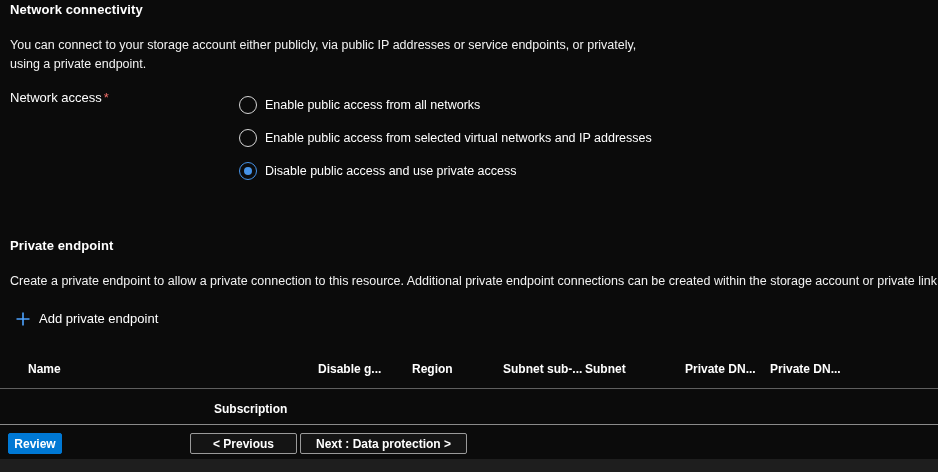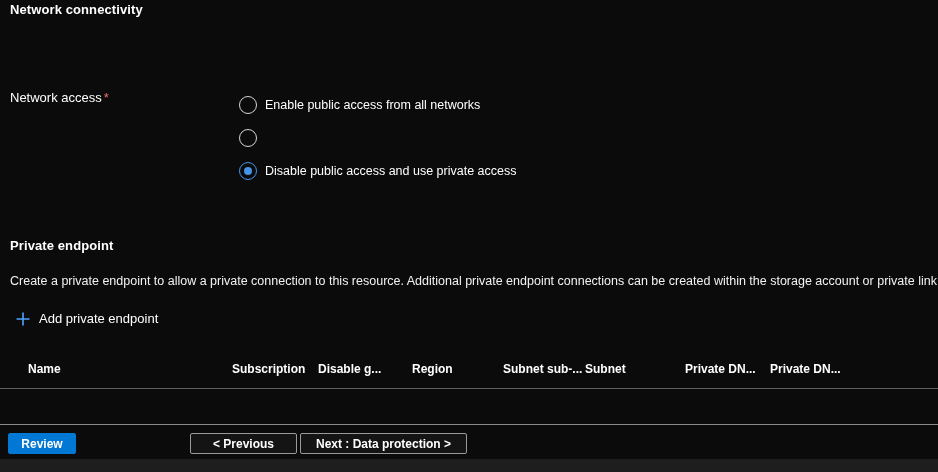--- a/index.html
+++ b/index.html
@@ -101,21 +101,21 @@
     align-items: center;
     justify-content: center;
     font-size: 12px;
     font-weight: bold;
     font-family: "Liberation Sans", sans-serif;
     border-radius: 2px;
     cursor: pointer;
     white-space: nowrap;
   }
   .btn-primary {
-    left: 8px; width: 68px;
+    left: 8px; width: 54px;
     background: #0078d4;
     color: #ffffff;
     border: 1px solid #0078d4;
   }
   .btn-outline {
     background: #141414;
     color: #ffffff;
     border: 1px solid #9a9a9a;
   }
   .btn-previous { left: 190px; width: 107px; }
@@ -128,52 +128,54 @@
     background: #1e1e1e;
   }
 </style>
 </head>
 <body>
 
 <div class="page">
 
   <div class="section-title" style="left:10px; top:2px;">Network connectivity</div>
 
+  <div class="body-text" style="left:10px; top:36px; width:645px;">You can connect to your storage account either publicly, via public IP addresses or service endpoints, or privately, using a private endpoint.</div>
 
   <div class="field-label">
     <span>Network access</span><span class="required">*</span>
   </div>
 
   <div class="radio-group">
     <div class="radio-row">
       <span class="radio-circle"></span>
       <span class="radio-label">Enable public access from all networks</span>
     </div>
     <div class="radio-row">
       <span class="radio-circle"></span>
+      <span class="radio-label">Enable public access from selected virtual networks and IP addresses</span>
     </div>
     <div class="radio-row selected">
       <span class="radio-circle"></span>
       <span class="radio-label">Disable public access and use private access</span>
     </div>
   </div>
 
   <div class="section-title" style="left:10px; top:238px;">Private endpoint</div>
 
   <div class="body-text" style="left:10px; top:272px; width:926px; white-space:nowrap;">Create a private endpoint to allow a private connection to this resource. Additional private endpoint connections can be created within the storage account or private link center.</div>
 
   <div class="add-link">
     <svg class="plus-icon" viewBox="0 0 14 14">
       <path d="M7 0.5 V13.5 M0.5 7 H13.5" stroke="#4da3ff" stroke-width="1.6" fill="none"></path>
     </svg>
     <span class="add-link-label">Add private endpoint</span>
   </div>
 
   <div class="col-header" style="left:28px;">Name</div>
-  <div class="col-header" style="left:232px;">Subscription</div>
+  <div class="col-header" style="left:214px;margin-top:40px;">Subscription</div>
   <div class="col-header" style="left:318px;">Disable g...</div>
   <div class="col-header" style="left:412px;">Region</div>
   <div class="col-header" style="left:503px;">Subnet sub-...</div>
   <div class="col-header" style="left:585px;">Subnet</div>
   <div class="col-header" style="left:685px;">Private DN...</div>
   <div class="col-header" style="left:770px;">Private DN...</div>
 
   <div class="divider divider-1"></div>
   <div class="divider divider-2"></div>
 

